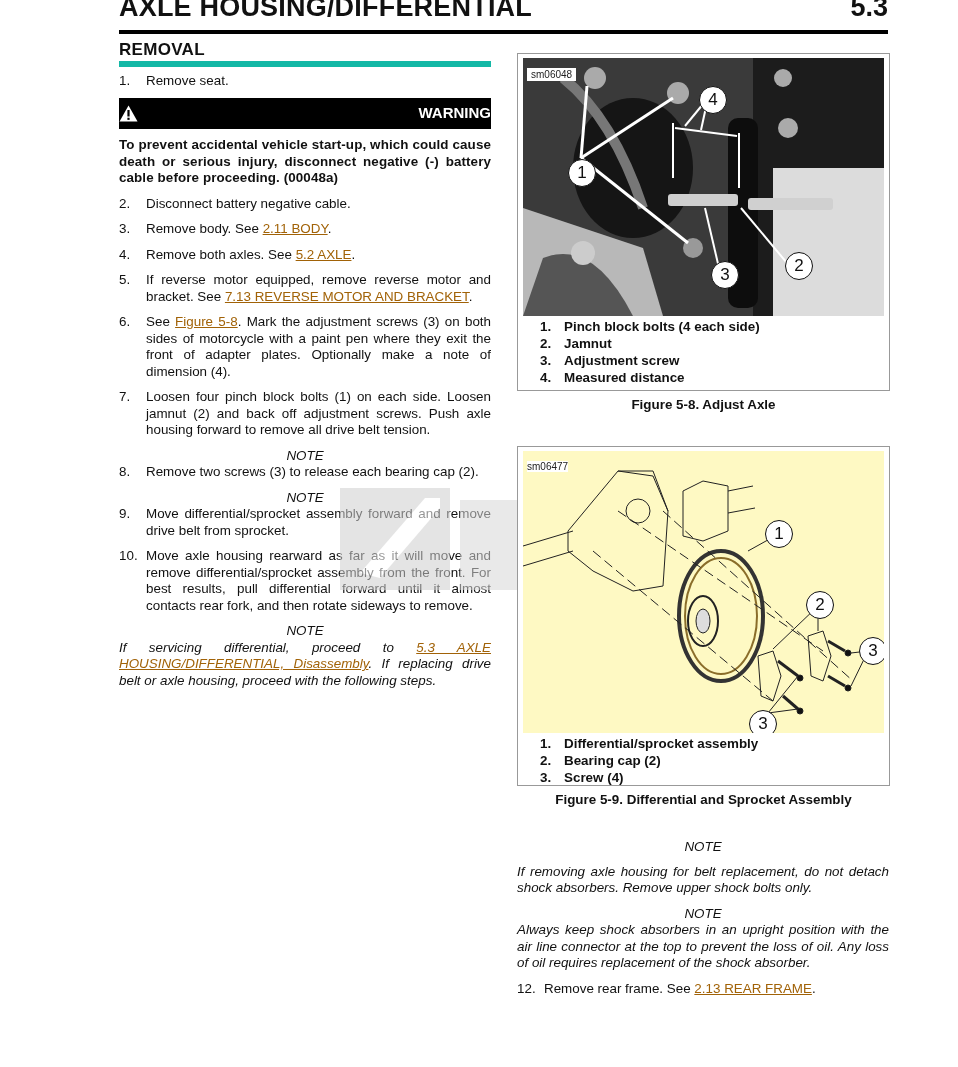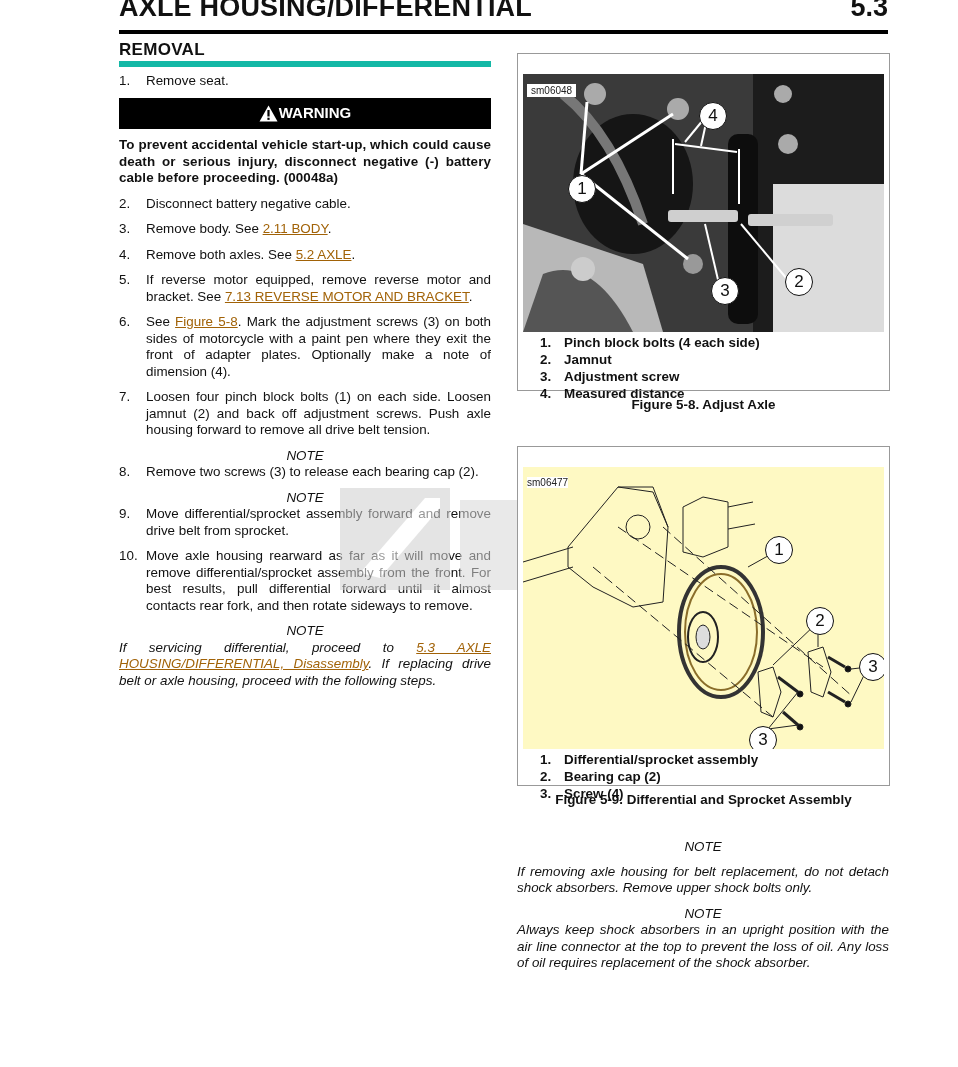--- a/index.html
+++ b/index.html
@@ -7,28 +7,28 @@
          font-family:"Liberation Sans", sans-serif; color:#111; }
   .page-title { position:absolute; left:119px; top:-8px; font-size:27px; font-weight:bold; letter-spacing:0.2px; }
   .section-num { position:absolute; right:70px; top:-8px; font-size:27px; font-weight:bold; }
   .title-rule { position:absolute; left:119px; top:30px; width:769px; height:4px; background:#000; }
   .left-col { position:absolute; left:119px; top:42px; width:372px; font-size:13.4px; line-height:16.5px; }
   .right-col { position:absolute; left:517px; top:836px; width:372px; font-size:13.4px; line-height:16.5px; }
   .subhead { font-size:17px; font-weight:bold; padding-bottom:2px; border-bottom:6px solid #14b8a6; margin-bottom:6px; letter-spacing:0.3px; }
   .step { display:flex; margin:0 0 9px 0; text-align:justify; }
   .step .num { width:27px; flex:none; }
   .step .txt { flex:1; }
-  .warn-bar { background:#000; color:#fff; height:31px; display:flex; align-items:center; justify-content:center; font-weight:bold; font-size:15px; margin:5px 0 8px 0; }
+  .warn-bar { background:#000; color:#fff; height:31px; display:flex; align-items:center; justify-content:space-between; font-weight:bold; font-size:15px; margin:5px 0 8px 0; }
   .warn-bar svg { margin-right:1px; }
   .warn-text { font-weight:bold; text-align:justify; margin-bottom:9px; letter-spacing:0.1px; }
   .note-head { text-align:center; font-style:italic; margin-top:2px; }
   .note-body { font-style:italic; text-align:justify; margin-bottom:9px; }
   a.link { color:#a16207; text-decoration:underline; }
   .fig { position:absolute; left:517px; width:371px; border:1px solid #999; background:#fff; }
-  .fig-img { position:relative; margin:20px 5px 0 5px; overflow:hidden; }
+  .fig-img { position:relative; margin:4px 5px 0 5px; overflow:hidden; }
   .fig-id { position:absolute; font-size:10px; background:#fff; padding:1px 4px; color:#222; }
   .legend { margin:2px 0 3px 22px; font-weight:bold; font-size:13.4px; line-height:17px; }
   .legend .row { display:flex; }
   .legend .row .n { width:24px; }
   .caption { position:absolute; left:517px; width:373px; text-align:center; font-weight:bold; font-size:13.4px; }
   .callout { position:absolute; width:26px; height:26px; border-radius:50%; background:#fff; border:1.5px solid #111;
              font-size:17px; display:flex; align-items:center; justify-content:center; color:#111; }
   .watermark { position:absolute; left:340px; top:478px; width:180px; height:112px; opacity:0.55; pointer-events:none; }
 </style>
 </head>
@@ -226,13 +226,17 @@
 <div class="caption" style="top:792px;">Figure 5-9. Differential and Sprocket Assembly</div>
 
 <div class="right-col">
   <div class="note-head" style="margin-top:3px;">NOTE</div>
   <div class="note-body" style="margin-top:8px;">If removing axle housing for belt replacement, do not detach shock absorbers. Remove upper shock bolts only.</div>
 
 
   <div class="note-head">NOTE</div>
   <div class="note-body">Always keep shock absorbers in an upright position with the air line connector at the top to prevent the loss of oil. Any loss of oil requires replacement of the shock absorber.</div>
 
+  <div class="step">
+    <span class="num">12.</span>
+    <span class="txt"><span>Remove rear frame. See </span><a class="link">2.13 REAR FRAME</a><span>.</span></span>
+  </div>
 </div>
 
 </body></html>

